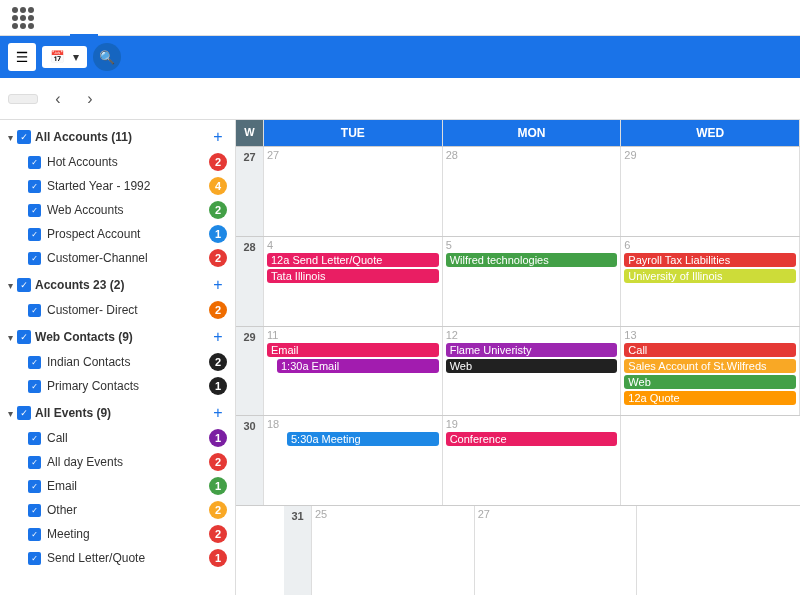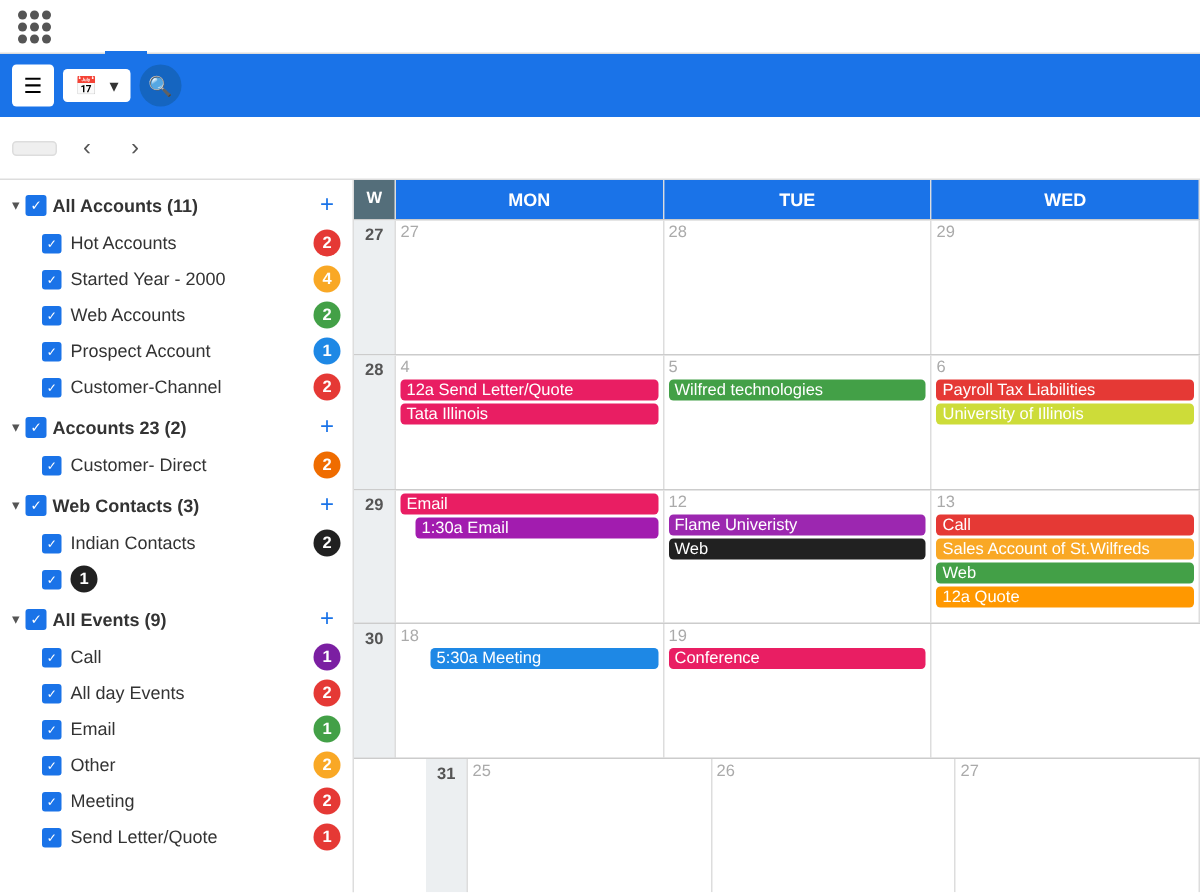--- a/index.html
+++ b/index.html
@@ -118,21 +118,21 @@
     <span class="group-label">All Accounts (11)</span>
     <span class="plus-btn">+</span>
   </div>
         <div class="sidebar-item">
       <span class="cb">✓</span>
       <span class="item-label">Hot Accounts</span>
       <span class="badge" style="background:#e53935">2</span>
     </div>
         <div class="sidebar-item">
       <span class="cb">✓</span>
-      <span class="item-label">Started Year - 2000</span>
+      <span class="item-label">Started Year - 1992</span>
       <span class="badge" style="background:#f9a825">4</span>
     </div>
         <div class="sidebar-item">
       <span class="cb">✓</span>
       <span class="item-label">Web Accounts</span>
       <span class="badge" style="background:#43a047">2</span>
     </div>
         <div class="sidebar-item">
       <span class="cb">✓</span>
       <span class="item-label">Prospect Account</span>
@@ -154,30 +154,31 @@
         <div class="sidebar-item">
       <span class="cb">✓</span>
       <span class="item-label">Customer- Direct</span>
       <span class="badge" style="background:#ef6c00">2</span>
     </div>
       </div>
       <div class="sidebar-group">
         <div class="sidebar-group-header">
     <span class="chevron">▾</span>
     <span class="cb">✓</span>
-    <span class="group-label">Web Contacts (3)</span>
+    <span class="group-label">Web Contacts (9)</span>
     <span class="plus-btn">+</span>
   </div>
         <div class="sidebar-item">
       <span class="cb">✓</span>
       <span class="item-label">Indian Contacts</span>
       <span class="badge" style="background:#212121">2</span>
     </div>
         <div class="sidebar-item">
       <span class="cb">✓</span>
+      <span class="item-label">Primary Contacts</span>
       <span class="badge" style="background:#212121">1</span>
     </div>
       </div>
       <div class="sidebar-group">
         <div class="sidebar-group-header">
     <span class="chevron">▾</span>
     <span class="cb">✓</span>
     <span class="group-label">All Events (9)</span>
     <span class="plus-btn">+</span>
   </div>
@@ -211,22 +212,22 @@
       <span class="item-label">Send Letter/Quote</span>
       <span class="badge" style="background:#e53935">1</span>
     </div>
       </div>
     </div>
 
   <div class="calendar">
 
     <div class="grid-header-row">
       <div class="col-header w-header">W</div>
+      <div class="col-header tue">TUE</div>
       <div class="col-header mon">MON</div>
-      <div class="col-header tue">TUE</div>
       <div class="col-header wed">WED</div>
     </div>
 
     <div id="cal-body" style="flex: 1 1 0%; overflow-y: auto; display: flex; flex-direction: column;">
         <div class="grid-week-row" style="flex: 1 1 0%; min-height: 85px;">
           <div class="grid-week-label">27</div>
           <div class="grid-day">
             <div class="day-num">27</div>
           </div>
           <div class="grid-day">
@@ -249,20 +250,21 @@
           </div>
           <div class="grid-day">
             <div class="day-num">6</div>
             <div class="event" style="background-color: rgb(229, 57, 53);">Payroll Tax Liabilities</div>
             <div class="event" style="background-color: rgb(205, 220, 57);">University of Illinois</div>
           </div>
         </div>
         <div class="grid-week-row" style="flex: 1 1 0%; min-height: 85px;">
           <div class="grid-week-label">29</div>
           <div class="grid-day">
+            <div class="day-num">11</div>
             <div class="event" style="background-color: rgb(233, 30, 99);">Email</div>
             <div class="event" style="background-color: #a21caf; margin-left: 10px;">1:30a Email</div>
           </div>
           <div class="grid-day">
             <div class="day-num">12</div>
             <div class="event" style="background-color: rgb(156, 39, 176);">Flame Univeristy</div>
             <div class="event" style="background-color: rgb(33, 33, 33);">Web</div>
           </div>
           <div class="grid-day">
             <div class="day-num">13</div>
@@ -282,21 +284,18 @@
             <div class="day-num">19</div>
             <div class="event" style="background-color: rgb(233, 30, 99);">Conference</div>
           </div>
         </div>
         <div class="grid-week-row" style="flex: 1 1 0%; min-height: 85px; padding-left: 48px;">
           <div class="grid-week-label">31</div>
           <div class="grid-day">
             <div class="day-num">25</div>
           </div>
           <div class="grid-day">
-            <div class="day-num">26</div>
-          </div>
-          <div class="grid-day">
             <div class="day-num">27</div>
           </div>
         </div>
       </div>
   </div>
 </div>
 
 </body></html>

